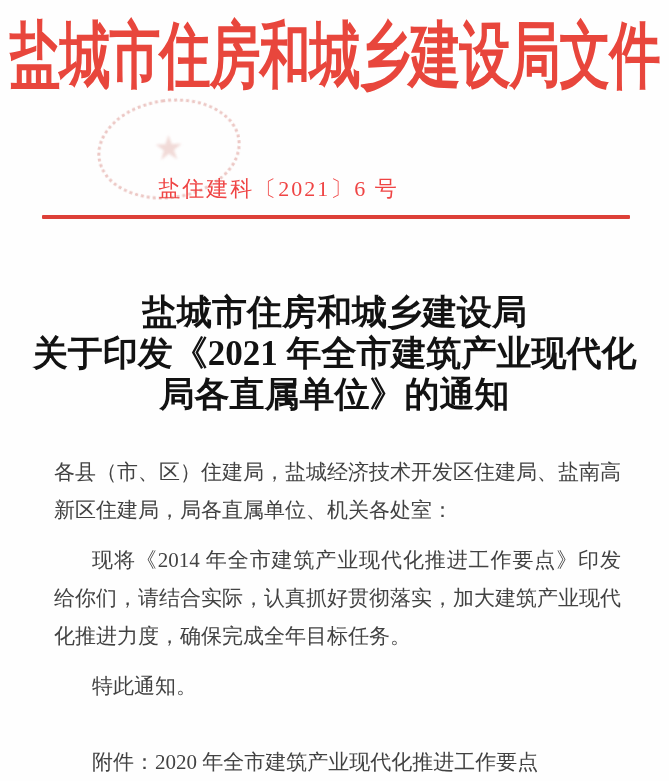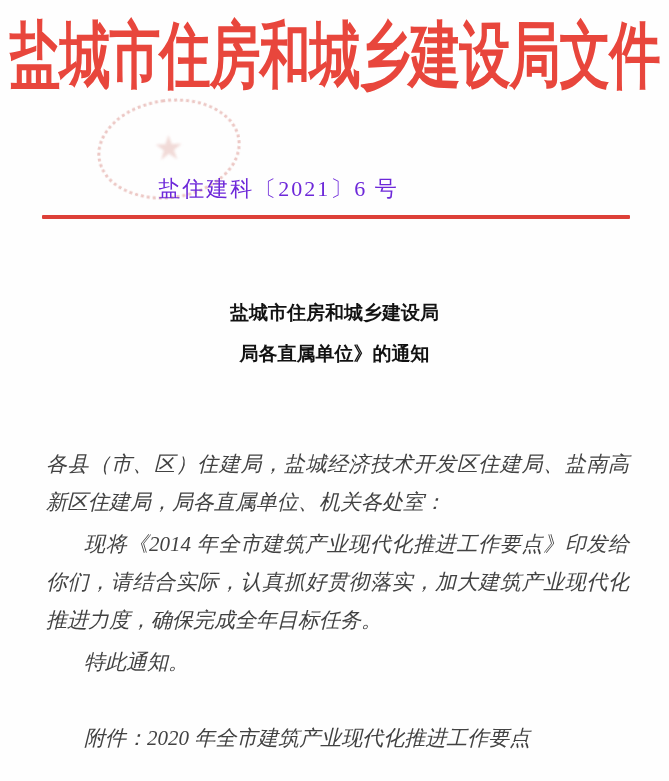--- a/index.html
+++ b/index.html
@@ -60,21 +60,21 @@
 
   
   .doc-number {
     position: absolute;
     top: 174px;
     left: 0;
     width: 557px;
     text-align: center;
     font-size: 22px;
     letter-spacing: 2px;
-    color: #6d28d9;
+    color: #ef4444;
     z-index: 2;
   }
 
   
   .red-divider {
     position: absolute;
     left: 42px;
     top: 215px;
     width: 588px;
     height: 4px;
@@ -84,41 +84,40 @@
 
   
   .doc-title {
     position: absolute;
     top: 292px;
     left: 0;
     width: 669px;
     text-align: center;
     color: #121212;
     font-weight: 700;
-    font-size: 19px;
+    font-size: 35px;
     line-height: 41px;
     z-index: 2;
   }
 
   
   .body-text {
     position: absolute;
     left: 42px;
     top: 441px;
     width: 591px;
     font-size: 21px;
     line-height: 38px;
     color: #424242;
     text-align: justify;
     z-index: 2;
   }
   .body-text p {
-    margin: 4px;
+    margin: 12px;
     padding: 0;
-    font-style: italic;
   }
   .para-indent {
     text-indent: 38px;
   }
   .attachment-line {
     text-indent: 38px;
     margin-top: 38px !important;
   }
 </style>
 </head>
@@ -131,20 +130,21 @@
   </div>
 
   <div class="red-header">盐城市住房和城乡建设局文件</div>
 
   <div class="doc-number">盐住建科〔2021〕6 号</div>
 
   <div class="red-divider"></div>
 
   <div class="doc-title">
     <div>盐城市住房和城乡建设局</div>
+    <div>关于印发《2021 年全市建筑产业现代化</div>
     <div>局各直属单位》的通知</div>
   </div>
 
   <div class="body-text">
     <p>各县（市、区）住建局，盐城经济技术开发区住建局、盐南高新区住建局，局各直属单位、机关各处室：</p>
     <p class="para-indent">现将《2014 年全市建筑产业现代化推进工作要点》印发给你们，请结合实际，认真抓好贯彻落实，加大建筑产业现代化推进力度，确保完成全年目标任务。</p>
     <p class="para-indent">特此通知。</p>
     <p class="attachment-line">附件：2020 年全市建筑产业现代化推进工作要点</p>
   </div>
 

